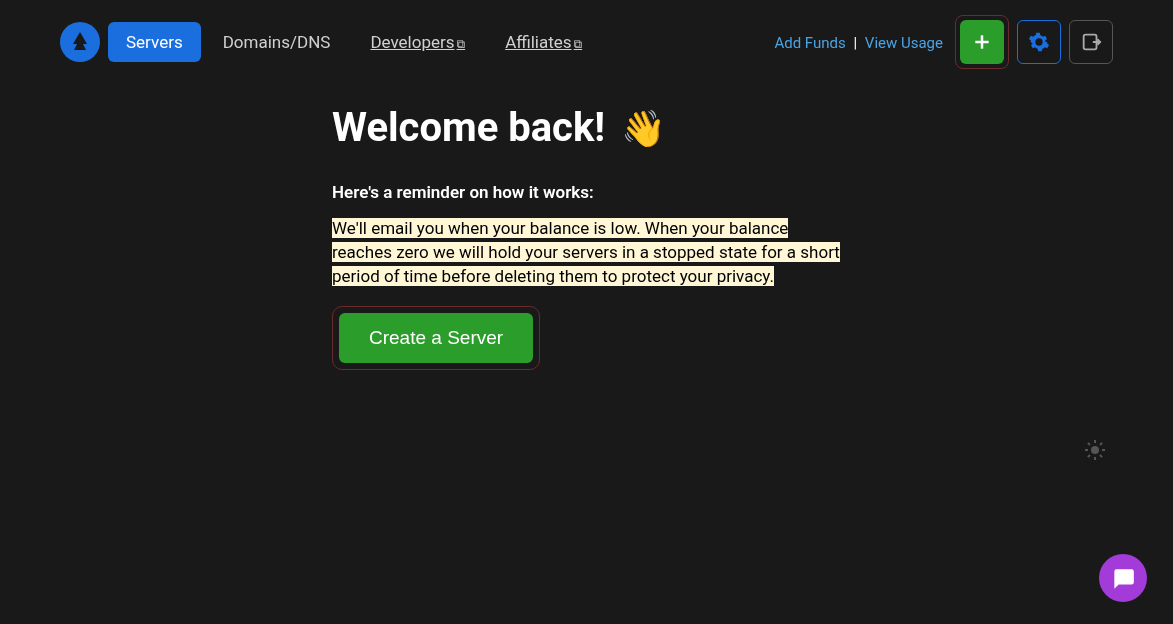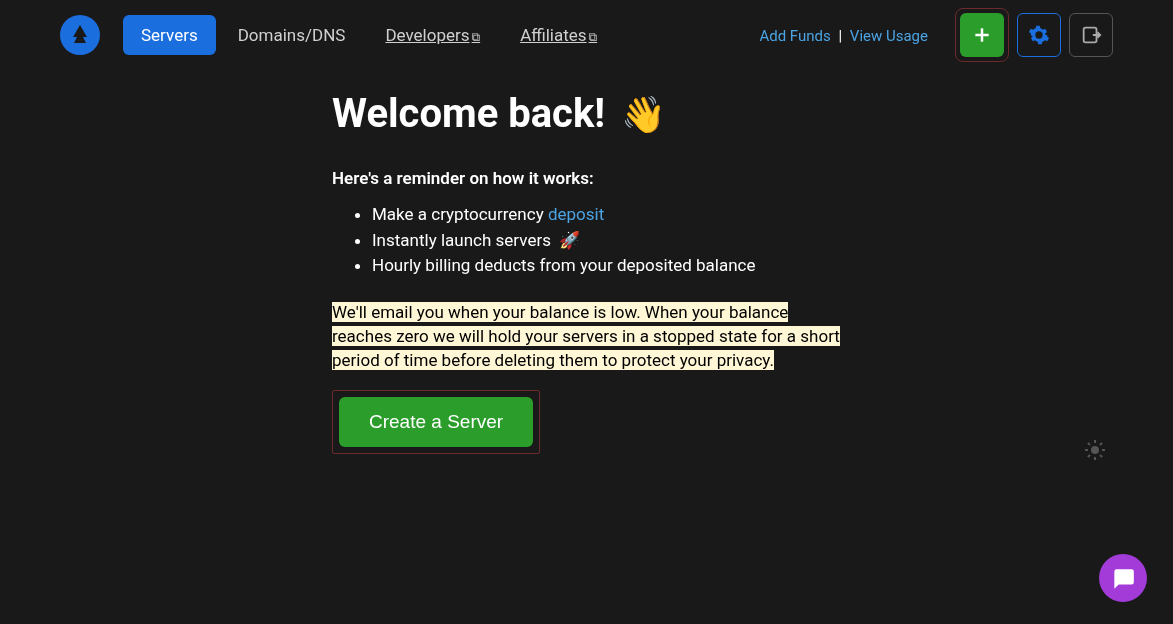--- a/index.html
+++ b/index.html
@@ -12,22 +12,22 @@
       color: #ffffff;
       font-family: -apple-system, BlinkMacSystemFont, "Segoe UI", Roboto, Helvetica, Arial, sans-serif;
       width: 1173px;
       height: 624px;
       overflow: hidden;
       position: relative;
     }
     .header {
       display: flex;
       align-items: center;
-      padding: 8px 60px;
-      gap: 15px;
+      padding: 15px 60px;
+      gap: 0;
     }
     .logo {
       width: 40px;
       height: 40px;
       background: #1a6ede;
       border-radius: 50%;
       display: flex;
       align-items: center;
       justify-content: center;
       margin-right: 8px;
@@ -172,21 +172,21 @@
       margin-bottom: 18px;
       max-width: 510px;
     }
     .info-box span {
       background: #fff7d6;
       color: #000000;
     }
     .create-btn-wrap {
       display: inline-block;
       border: 1px solid #6b2b2b;
-      border-radius: 2px;
+      border-radius: 10px;
       padding: 6px;
     }
     .create-btn {
       background: #2a9d2a;
       color: #ffffff;
       border: none;
       padding: 14px 30px;
       font-size: 19px;
       border-radius: 6px;
       cursor: pointer;
@@ -267,29 +267,20 @@
     </div>
   </div>
 </div>
 
 <div class="main">
   <h1 class="welcome-title">
     <span>Welcome back!</span>
     <span class="wave">👋</span>
   </h1>
   <p class="subtitle">Here's a reminder on how it works:</p>
-  <ul class="bullets">
-    <li>
-      <span>Make a cryptocurrency </span><span class="deposit-link">deposit</span>
-    </li>
-    <li>
-      <span>Instantly launch servers </span><span class="rocket">🚀</span>
-    </li>
-    <li>Hourly billing deducts from your deposited balance</li>
-  </ul>
   <p class="info-box">
     <span> We'll email you when your balance is low. When your balance reaches zero we will hold your servers in a stopped state for a short period of time before deleting them to protect your privacy. </span>
   </p>
   <div class="create-btn-wrap">
     <button class="create-btn">Create a Server</button>
   </div>
 </div>
 
 <div class="sun-icon">
   <svg viewBox="0 0 24 24">

